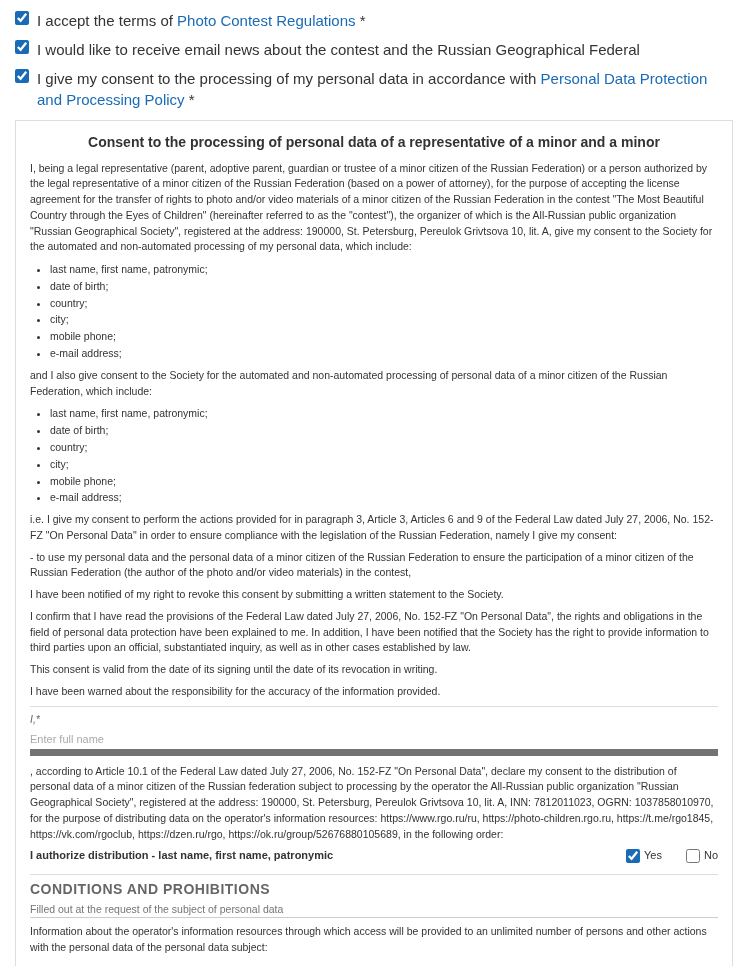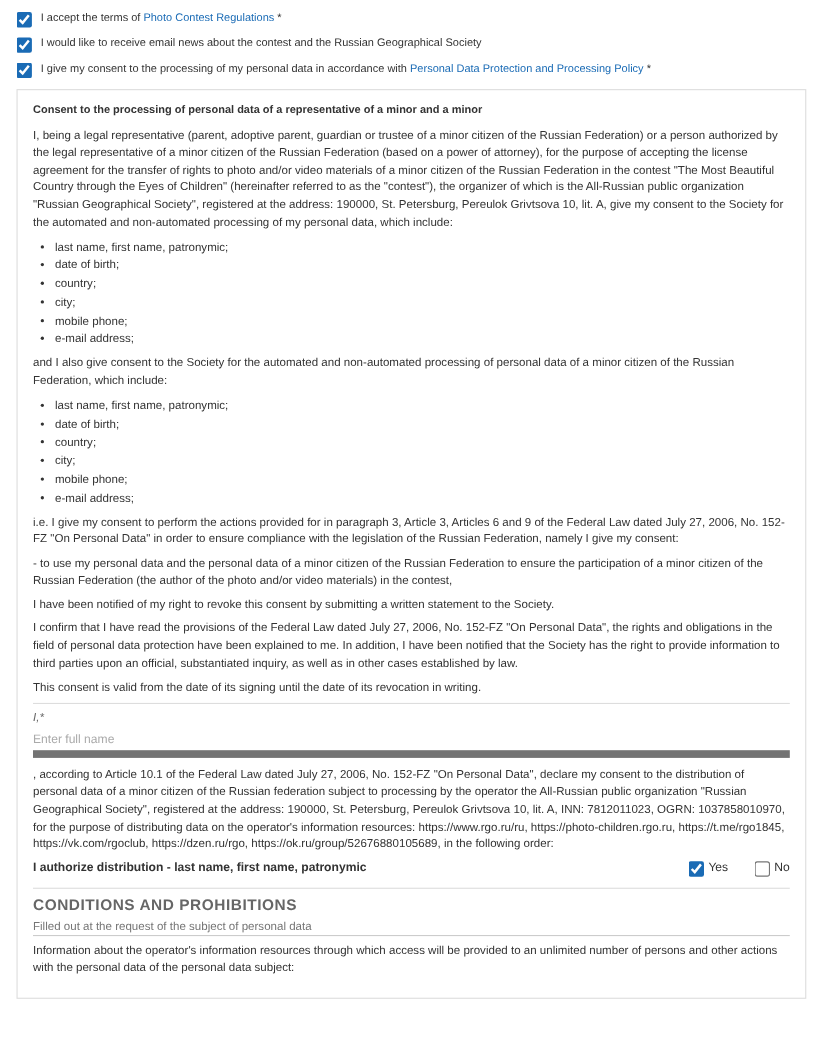--- a/index.html
+++ b/index.html
@@ -19,39 +19,40 @@
       gap: 8px;
     }
     .checkbox-row input[type="checkbox"] {
       margin-top: 1px;
       flex-shrink: 0;
       width: 14px;
       height: 14px;
       accent-color: #1a6bb5;
     }
     .checkbox-row label {
-      font-size: 10px;
+      font-size: 15px;
       color: #333;
       line-height: 1.4;
     }
     .link {
       color: #1a6bb5;
       text-decoration: none;
     }
     .section-box {
       border: 1px solid #ddd;
       padding: 12px 14px;
       margin-top: 10px;
       margin-bottom: 4px;
     }
     .section-title {
-      font-size: 10px;
+      font-size: 14px;
       font-weight: bold;
       margin-bottom: 8px;
       line-height: 1.4;
+      text-align: center;
     }
     .section-text {
       font-size: 10.5px;
       color: #333;
       line-height: 1.5;
       margin-bottom: 6px;
     }
     .bullet-list {
       margin-left: 20px;
       margin-bottom: 6px;
@@ -142,21 +143,21 @@
 
 <div class="checkbox-row">
   <input type="checkbox" checked="" id="terms" style="">
   <label for="terms">
     <span>I accept the terms of </span><a class="link" href="#">Photo Contest Regulations</a><span> *</span>
   </label>
 </div>
 
 <div class="checkbox-row">
   <input type="checkbox" checked="" id="email" style="">
-  <label for="email">I would like to receive email news about the contest and the Russian Geographical Society</label>
+  <label for="email">I would like to receive email news about the contest and the Russian Geographical Federal</label>
 </div>
 
 <div class="checkbox-row">
   <input type="checkbox" checked="" id="consent" style="">
   <label for="consent">
     <span>I give my consent to the processing of my personal data in accordance with </span><a class="link" href="#">Personal Data Protection and Processing Policy</a><span> *</span>
   </label>
 </div>
 
 <div class="section-box">
@@ -177,20 +178,21 @@
     <li>country;</li>
     <li>city;</li>
     <li>mobile phone;</li>
     <li>e-mail address;</li>
   </ul>
   <div class="section-text">i.e. I give my consent to perform the actions provided for in paragraph 3, Article 3, Articles 6 and 9 of the Federal Law dated July 27, 2006, No. 152-FZ "On Personal Data" in order to ensure compliance with the legislation of the Russian Federation, namely I give my consent:</div>
   <div class="section-text">- to use my personal data and the personal data of a minor citizen of the Russian Federation to ensure the participation of a minor citizen of the Russian Federation (the author of the photo and/or video materials) in the contest,</div>
   <div class="section-text">I have been notified of my right to revoke this consent by submitting a written statement to the Society.</div>
   <div class="section-text">I confirm that I have read the provisions of the Federal Law dated July 27, 2006, No. 152-FZ "On Personal Data", the rights and obligations in the field of personal data protection have been explained to me. In addition, I have been notified that the Society has the right to provide information to third parties upon an official, substantiated inquiry, as well as in other cases established by law.</div>
   <div class="section-text">This consent is valid from the date of its signing until the date of its revocation in writing.</div>
+  <div class="section-text">I have been warned about the responsibility for the accuracy of the information provided.</div>
 
   <hr class="divider">
 
   
   <div class="italic-text">I,*</div>
   <div class="input-field-wrap">
     <input type="text" class="input-field" placeholder="Enter full name" style="">
   </div>
   <div class="section-text">, according to Article 10.1 of the Federal Law dated July 27, 2006, No. 152-FZ "On Personal Data", declare my consent to the distribution of personal data of a minor citizen of the Russian federation subject to processing by the operator the All-Russian public organization "Russian Geographical Society", registered at the address: 190000, St. Petersburg, Pereulok Grivtsova 10, lit. A, INN: 7812011023, OGRN: 1037858010970, for the purpose of distributing data on the operator's information resources: https://www.rgo.ru/ru, https://photo-children.rgo.ru, https://t.me/rgo1845, https://vk.com/rgoclub, https://dzen.ru/rgo, https://ok.ru/group/52676880105689, in the following order:</div>
 

